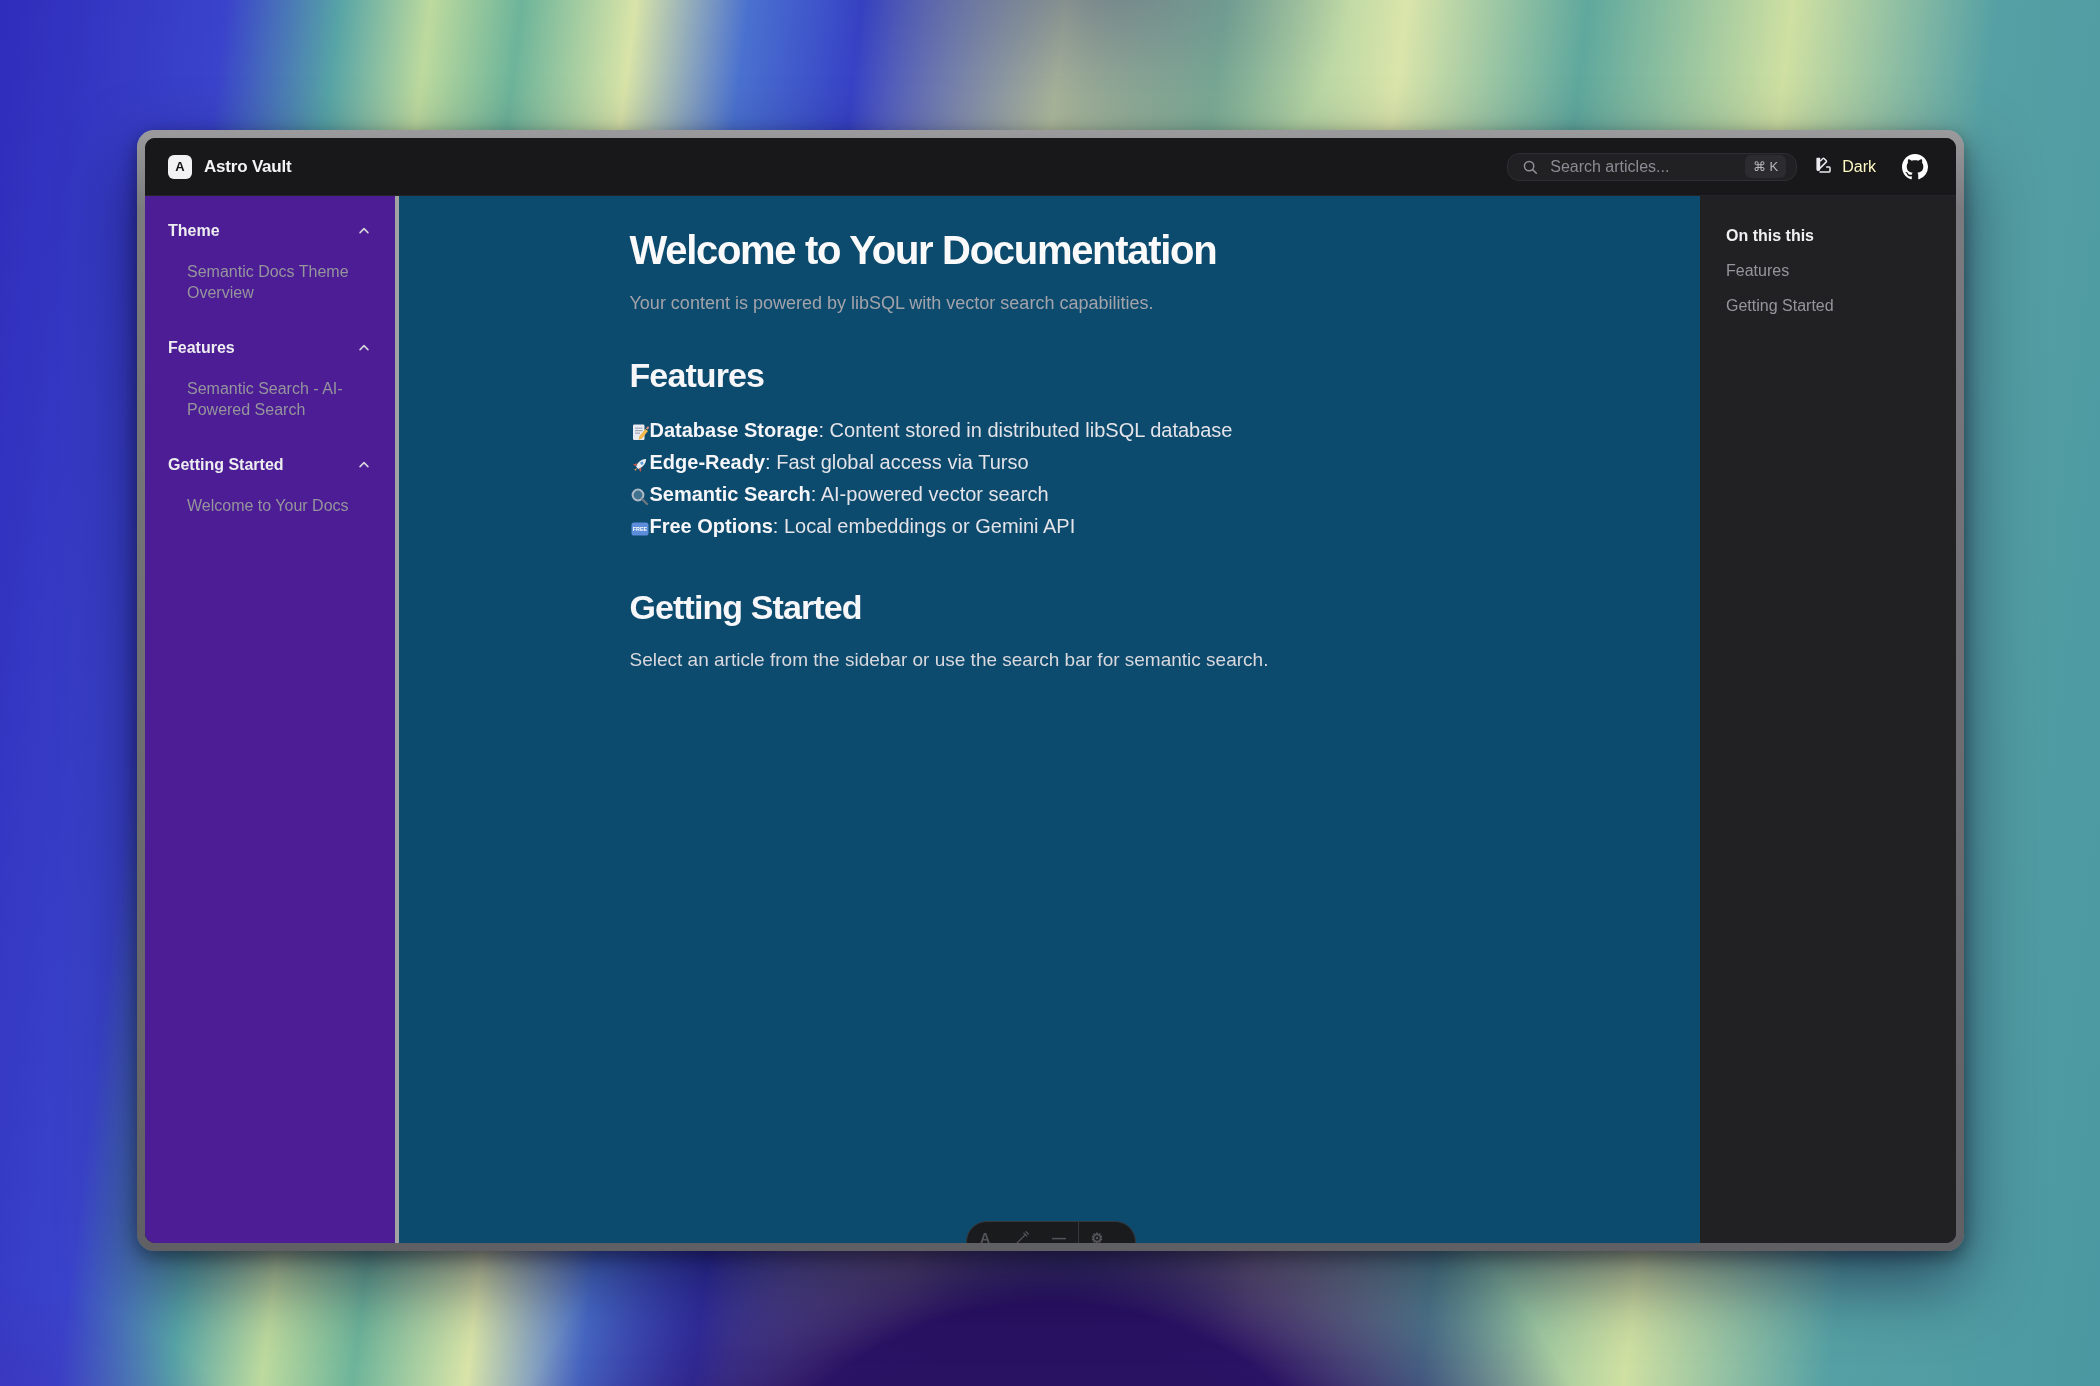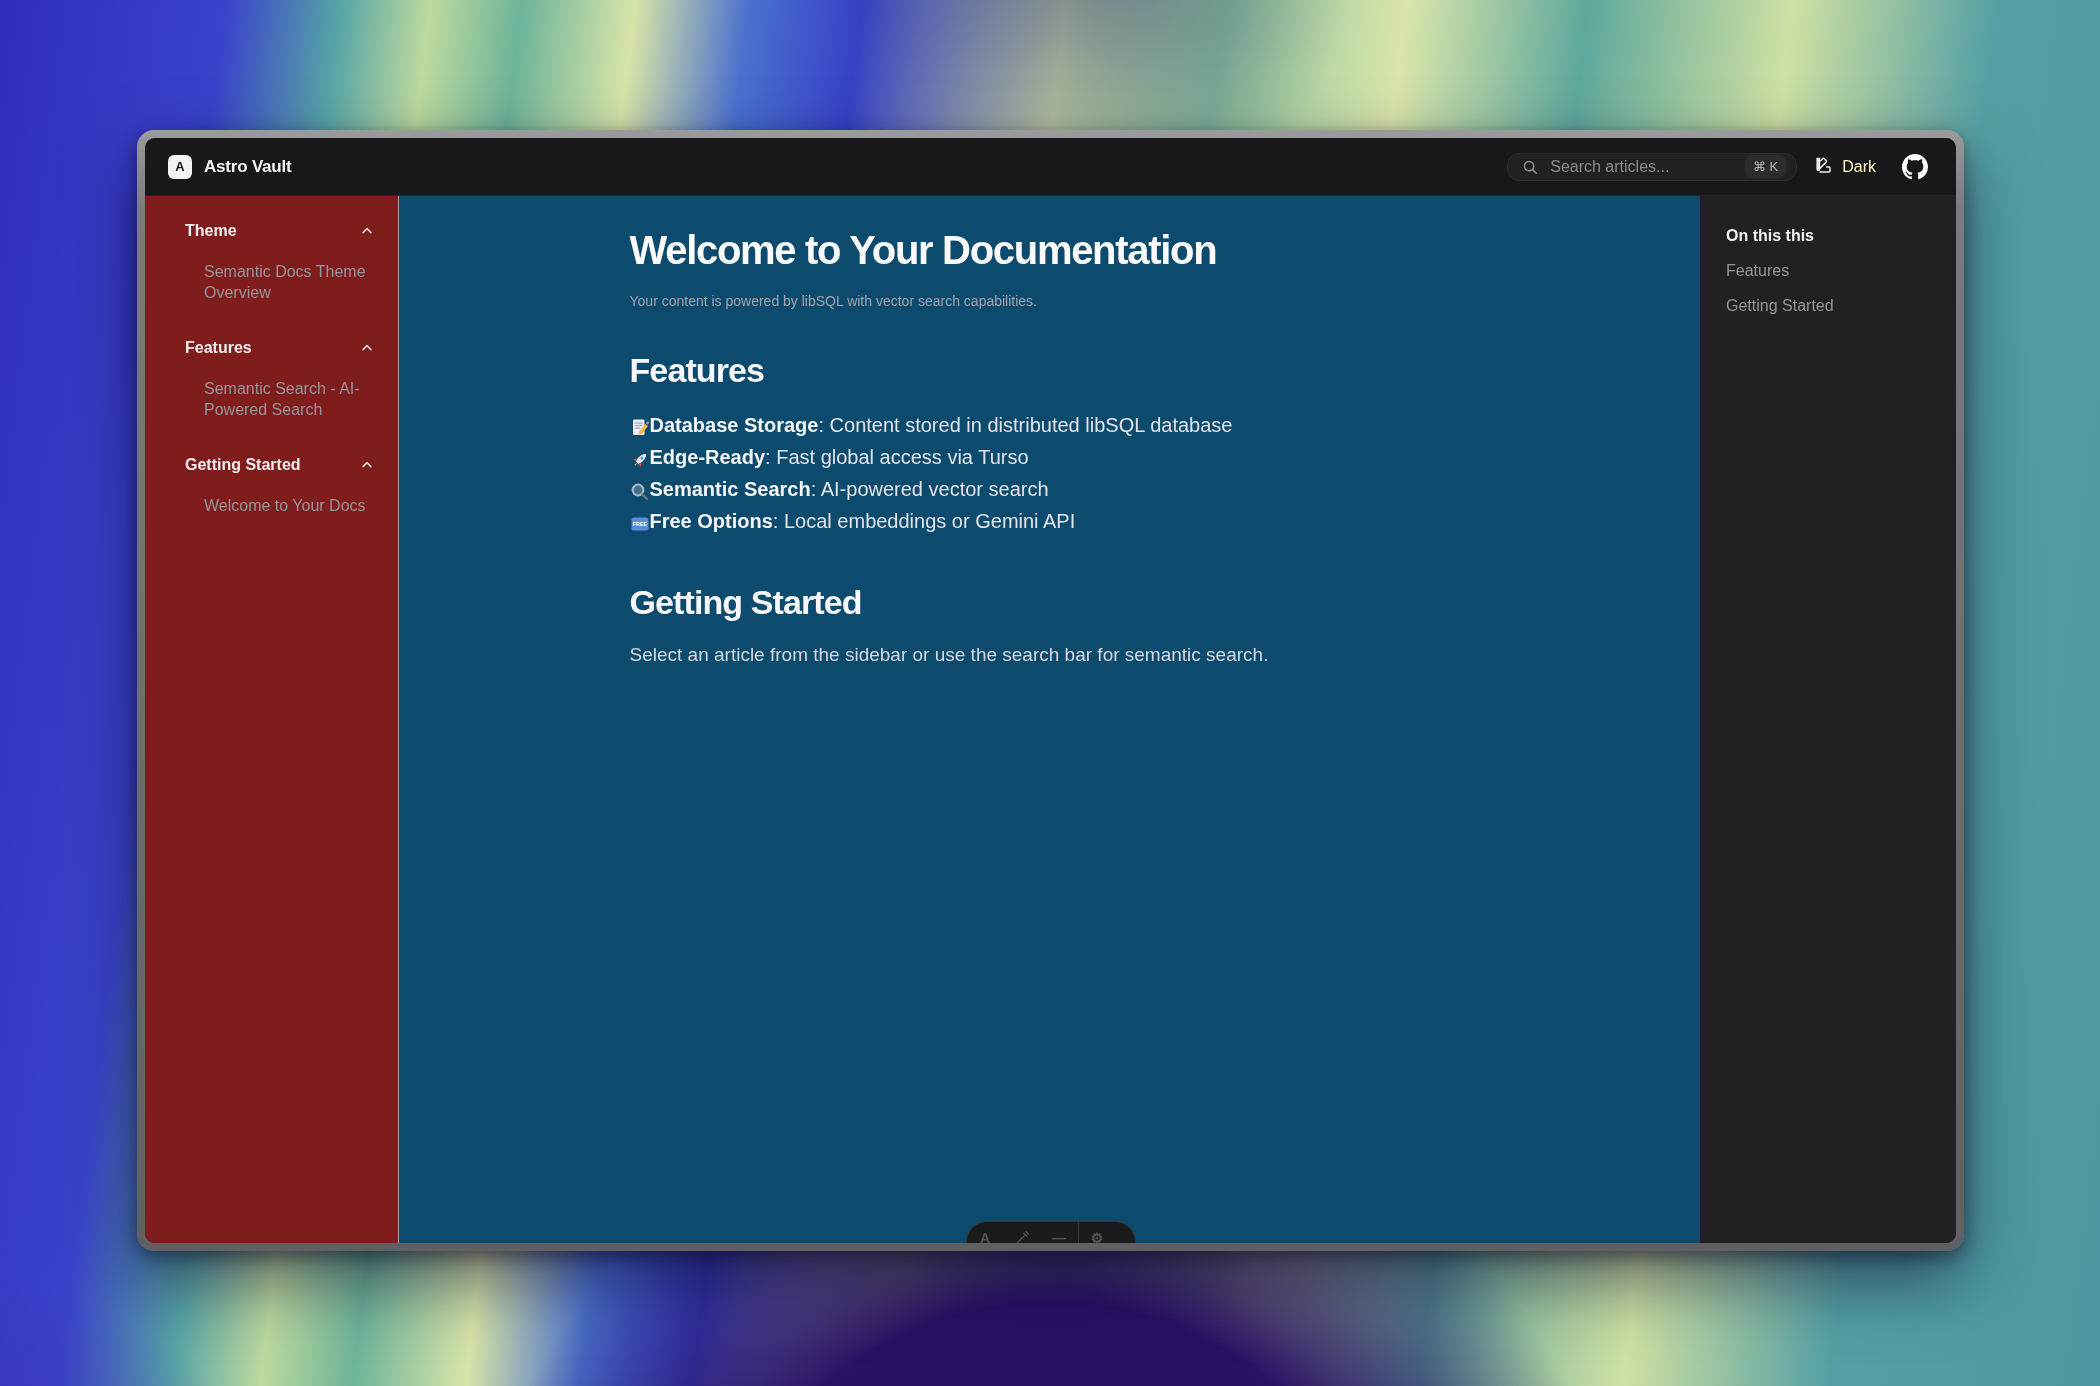--- a/index.html
+++ b/index.html
@@ -24,31 +24,31 @@
   .hspacer{flex:1;}
   .search{width:290px;height:28px;background:#212124;border:1px solid #2e2e32;border-radius:12px;display:flex;align-items:center;padding:0 10px 0 13px;gap:9px;}
   .search svg{flex:0 0 auto;display:block;}
   .search input{flex:1;min-width:0;background:transparent;border:0;outline:0;color:#e6e6ea;font-size:16px;}
   .search input::placeholder{color:#8b8b92;}
   .kbd{background:#2c2c30;border-radius:6px;color:#b6b6bc;font-size:13px;padding:4px 8px;white-space:nowrap;}
   .theme-btn{display:flex;align-items:center;gap:9px;margin-left:16px;color:#fef9c3;font-size:16px;font-weight:500;cursor:pointer;}
   .gh{margin-left:26px;width:26px;height:26px;cursor:pointer;}
   
   .wbody{flex:1;display:flex;min-height:0;}
-  .sidebar{flex:0 0 254px;background:#7f1d1d;border-right:1px solid #a3a3a3;padding:26px 24px 0 40px;}
+  .sidebar{flex:0 0 254px;background:#4c1d95;border-right:4px solid #a3a3a3;padding:26px 24px 0 23px;}
   .sb-section{margin-bottom:36px;}
   .sb-head{display:flex;align-items:center;justify-content:space-between;cursor:pointer;}
   .sb-label{font-size:16px;font-weight:700;color:#ededf0;}
   .chev{width:14px;height:14px;}
   .chev svg{display:block;width:14px;height:14px;}
   .sb-item{display:block;margin-top:21px;padding-left:19px;font-size:16px;line-height:21px;color:#95959c;max-width:190px;text-decoration:none;cursor:pointer;}
   .main{flex:1;background:#0c4a6e;padding-top:32px;}
   .prose{width:840px;margin:0 auto;}
   h1{margin:0;font-size:40px;font-weight:800;letter-spacing:-1.3px;color:#fafafa;}
-  .subtitle{margin:20px 0 0;font-size:14px;color:#a3a3aa;}
+  .subtitle{margin:20px 0 0;font-size:18px;color:#a3a3aa;}
   h2{margin:42px 0 0;font-size:34px;font-weight:800;letter-spacing:-.9px;color:#f7f7f9;}
   h2.gs{margin-top:46px;}
   ul.features{list-style:none;margin:19px 0 0;padding:0;}
   ul.features li{display:flex;align-items:center;font-size:20px;line-height:32px;color:#e3e3e8;}
   ul.features li .fi{flex:0 0 20px;width:20px;height:20px;}
   ul.features li b{color:#f6f6f8;font-weight:700;}
   .gs-text{margin:22px 0 0;font-size:19px;color:#d8d8dd;}
   .toc{flex:0 0 256px;background:#212124;padding:31px 18px 0 26px;}
   .toc-head{font-size:16px;font-weight:700;color:#f0f0f3;}
   .toc-item{display:block;margin-top:17px;font-size:16px;color:#95959c;text-decoration:none;cursor:pointer;}

